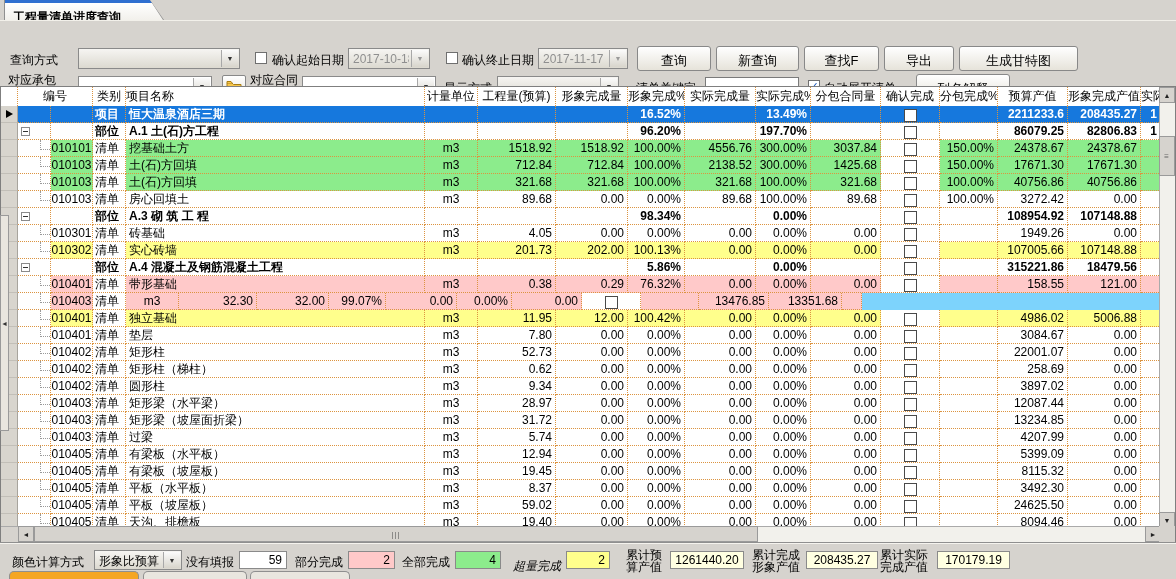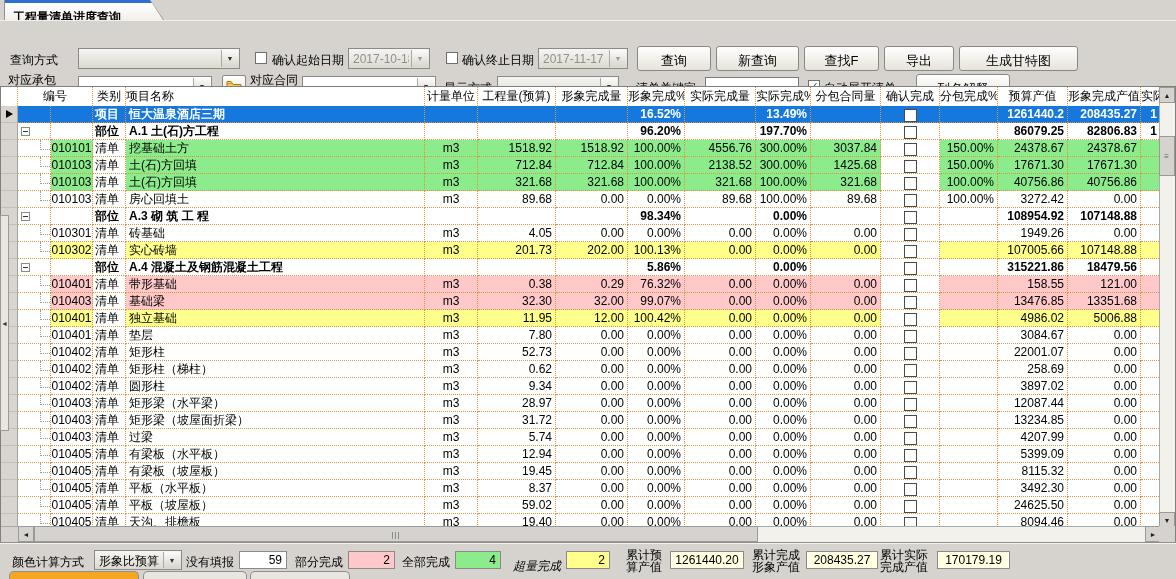--- a/index.html
+++ b/index.html
@@ -248,21 +248,21 @@
           <div class="cell p name col-name">恒大温泉酒店三期</div>
           <div class="cell p ctr col-unit"></div>
           <div class="cell p num col-qty"></div>
           <div class="cell p num col-imgq"></div>
           <div class="cell p num col-imgp">16.52%</div>
           <div class="cell p num col-actq"></div>
           <div class="cell p num col-actp">13.49%</div>
           <div class="cell p num col-subq"></div>
           <div class="cell ctr col-confirm"><div class="cb"></div></div>
           <div class="cell p num col-subp"></div>
-          <div class="cell p num col-bval">1261440.2</div>
+          <div class="cell p num col-bval">2211233.6</div>
           <div class="cell p num col-ival">208435.27</div>
           <div class="cell p num col-aval">1</div>
         </div>
         <div class="grow white bold">
           <div class="cell ind col-ind"></div>
           <div class="cell tree col-tree">
             <div class="expander"></div>
           </div>
           <div class="cell p ctr col-no"></div>
           <div class="cell cat col-cat">部位</div>
@@ -469,21 +469,20 @@
           <div class="cell p num col-ival">121.00</div>
           <div class="cell p num col-aval"></div>
         </div>
         <div class="grow pink">
           <div class="cell ind col-ind"></div>
           <div class="cell tree col-tree">
             <div class="treeline"></div>
           </div>
           <div class="cell p ctr col-no">010403</div>
           <div class="cell cat col-cat">清单</div>
-          <div class="cell p name col-name">基础梁</div>
           <div class="cell p ctr col-unit">m3</div>
           <div class="cell p num col-qty">32.30</div>
           <div class="cell p num col-imgq">32.00</div>
           <div class="cell p num col-imgp">99.07%</div>
           <div class="cell p num col-actq">0.00</div>
           <div class="cell p num col-actp">0.00%</div>
           <div class="cell p num col-subq">0.00</div>
           <div class="cell ctr col-confirm"><div class="cb"></div></div>
           <div class="cell p num col-subp"></div>
           <div class="cell p num col-bval">13476.85</div>

